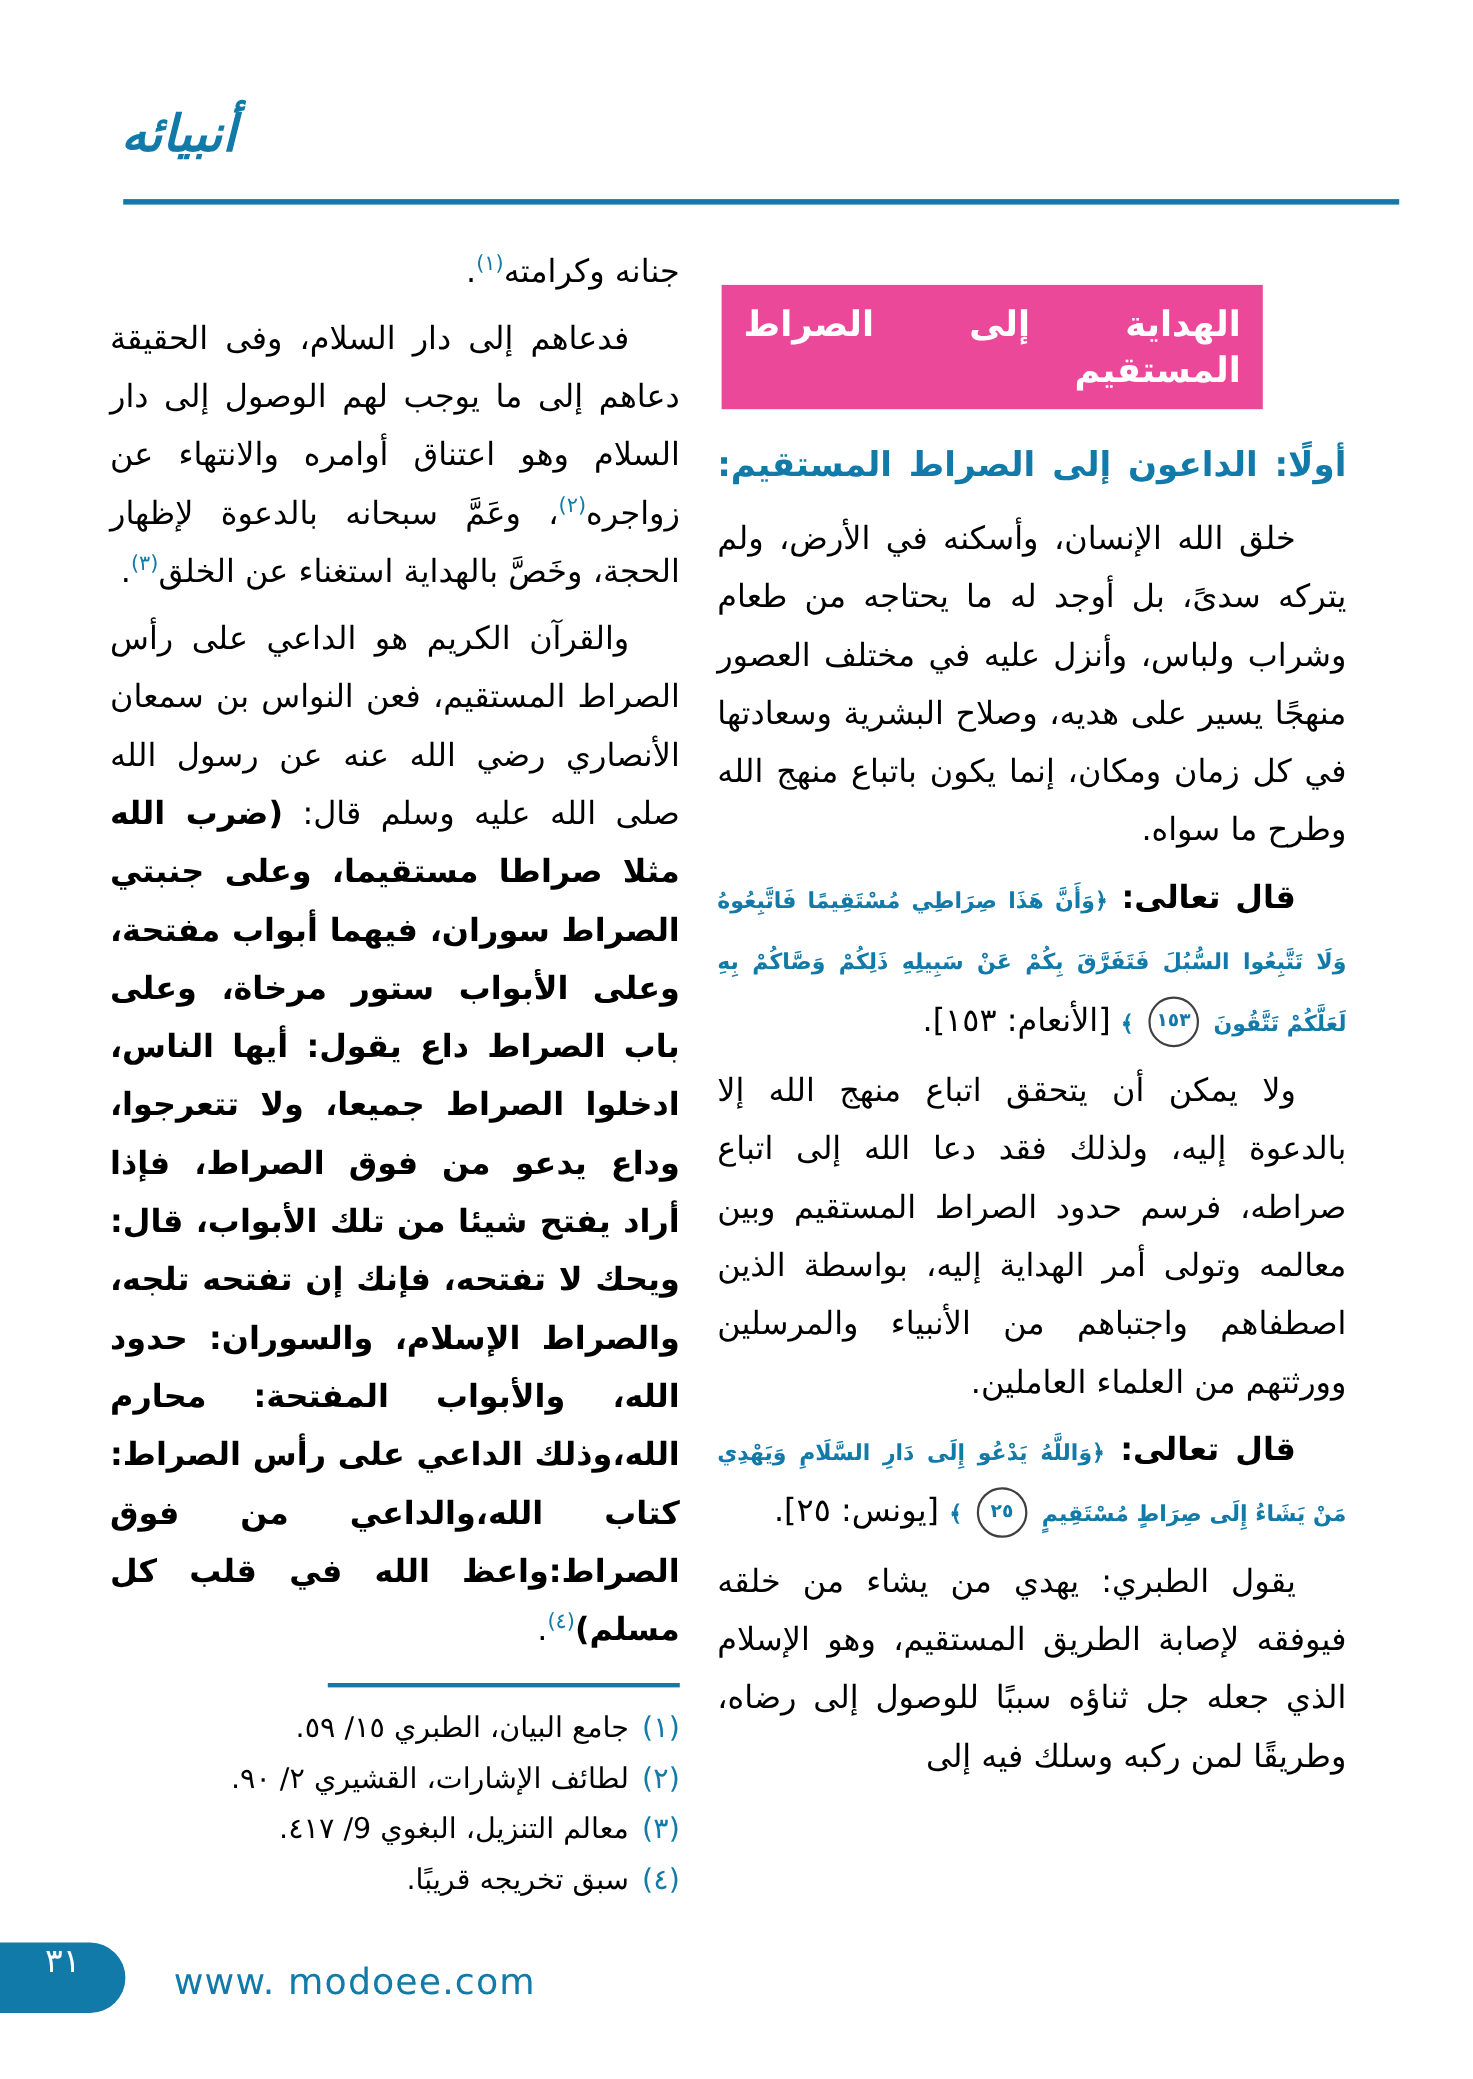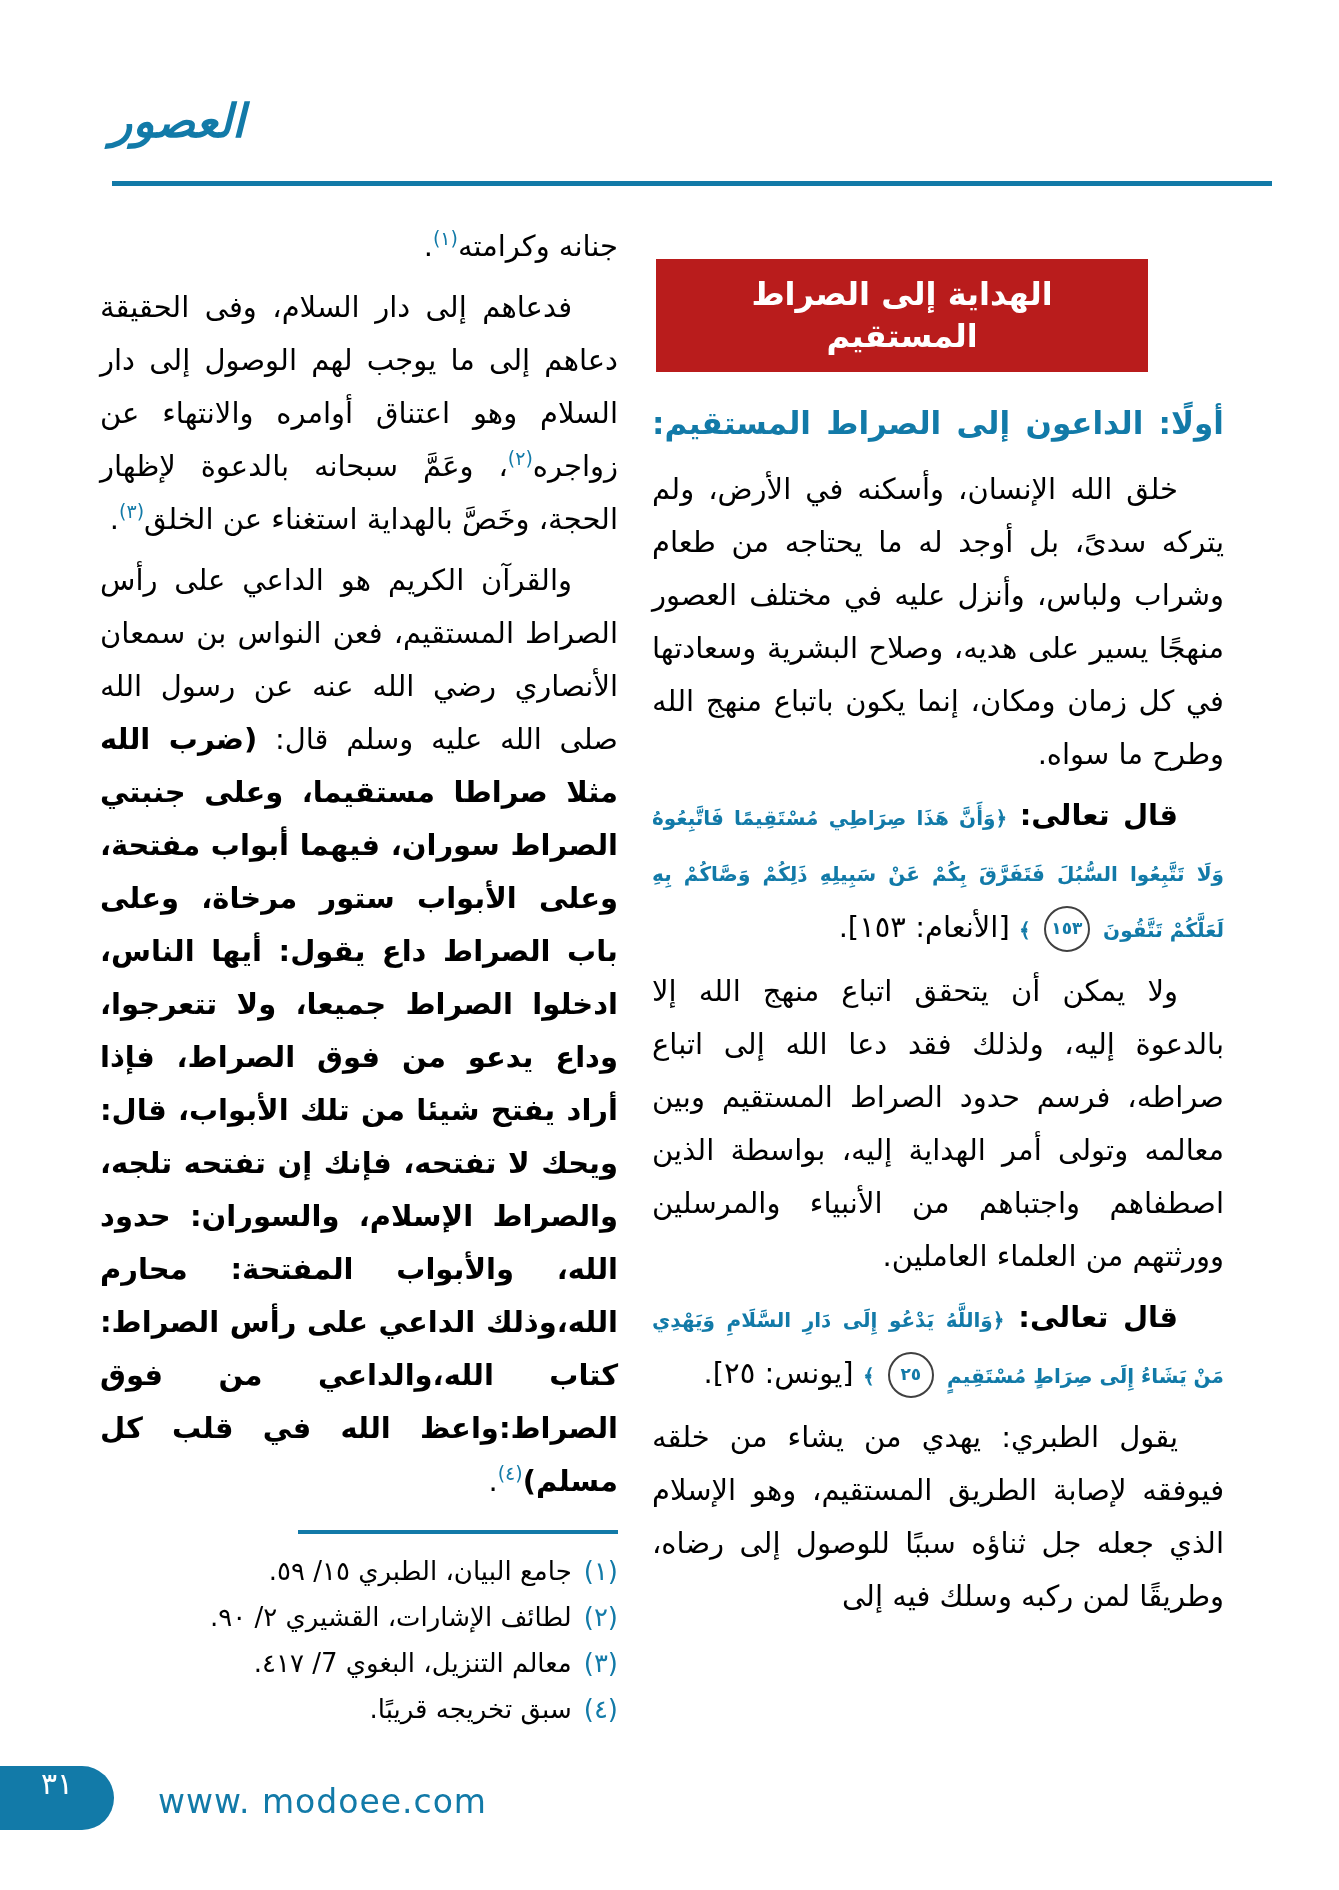--- a/index.html
+++ b/index.html
@@ -37,26 +37,25 @@
   
   .col {
     position: absolute;
     text-align: justify;
     margin-top: 24px;
   }
   .col-right { top: 233px; left: 652px; width: 572px; }
   .col-left  { top: 196px; left: 100px; width: 518px; }
 
   .chapter-box {
-    background: #b91c1c;
+    background: #ec4899;
     color: #ffffff;
     width: 452px;
     margin: 2px 76px 28px 0;
     padding: 15px 20px;
-    text-align: center;
     font-size: 32px;
     font-weight: bold;
     line-height: 1.3;
   }
   .section-heading {
     color: #127AA8;
     font-size: 31px;
     font-weight: bold;
     margin: 0 0 16px 0;
     text-align: justify;
@@ -140,21 +139,21 @@
     font-size: 33px;
     direction: ltr;
     letter-spacing: 1px;
   }
 </style>
 </head>
 <body>
 
 <div class="page">
 
-  <div class="logo">العصور</div>
+  <div class="logo">أنبيائه</div>
   <div class="top-rule"></div>
 
   <div class="col col-right">
 
     <div class="chapter-box">الهداية إلى الصراط المستقيم</div>
 
     <div class="section-heading">أولًا: الداعون إلى الصراط المستقيم:</div>
 
     <p class="body-para">خلق الله الإنسان، وأسكنه في الأرض، ولم يتركه سدىً، بل أوجد له ما يحتاجه من طعام وشراب ولباس، وأنزل عليه في مختلف العصور منهجًا يسير على هديه، وصلاح البشرية وسعادتها في كل زمان ومكان، إنما يكون باتباع منهج الله وطرح ما سواه.</p>
 
@@ -200,21 +199,21 @@
       <div class="fn-row">
         <span class="fn-num">(١)</span>
         <span class="fn-text">جامع البيان، الطبري ١٥/ ٥٩.</span>
       </div>
       <div class="fn-row">
         <span class="fn-num">(٢)</span>
         <span class="fn-text">لطائف الإشارات، القشيري ٢/ ٩٠.</span>
       </div>
       <div class="fn-row">
         <span class="fn-num">(٣)</span>
-        <span class="fn-text">معالم التنزيل، البغوي 7/ ٤١٧.</span>
+        <span class="fn-text">معالم التنزيل، البغوي 9/ ٤١٧.</span>
       </div>
       <div class="fn-row">
         <span class="fn-num">(٤)</span>
         <span class="fn-text">سبق تخريجه قريبًا.</span>
       </div>
     </div>
   </div>
 
   <div class="footer-pill">
     <span>٣١</span>

